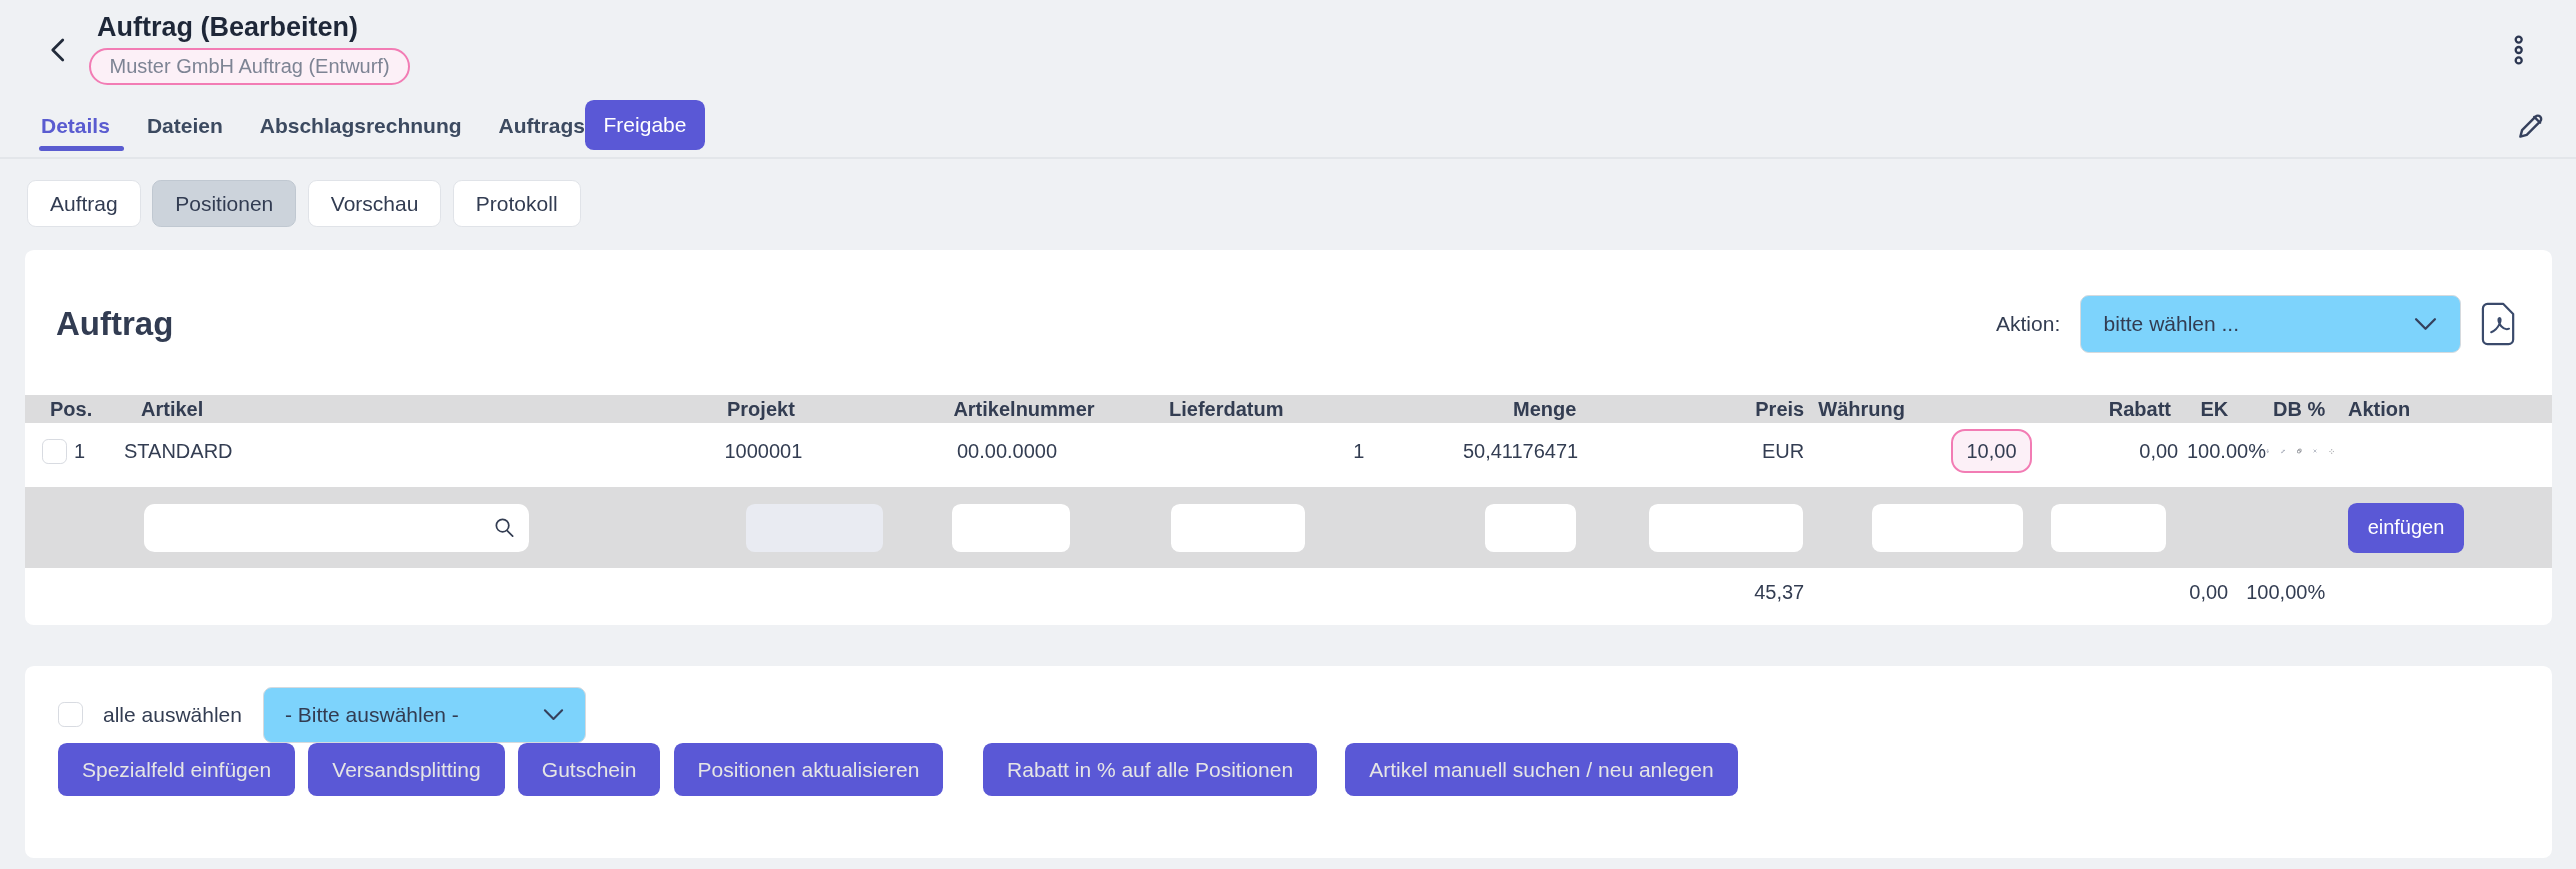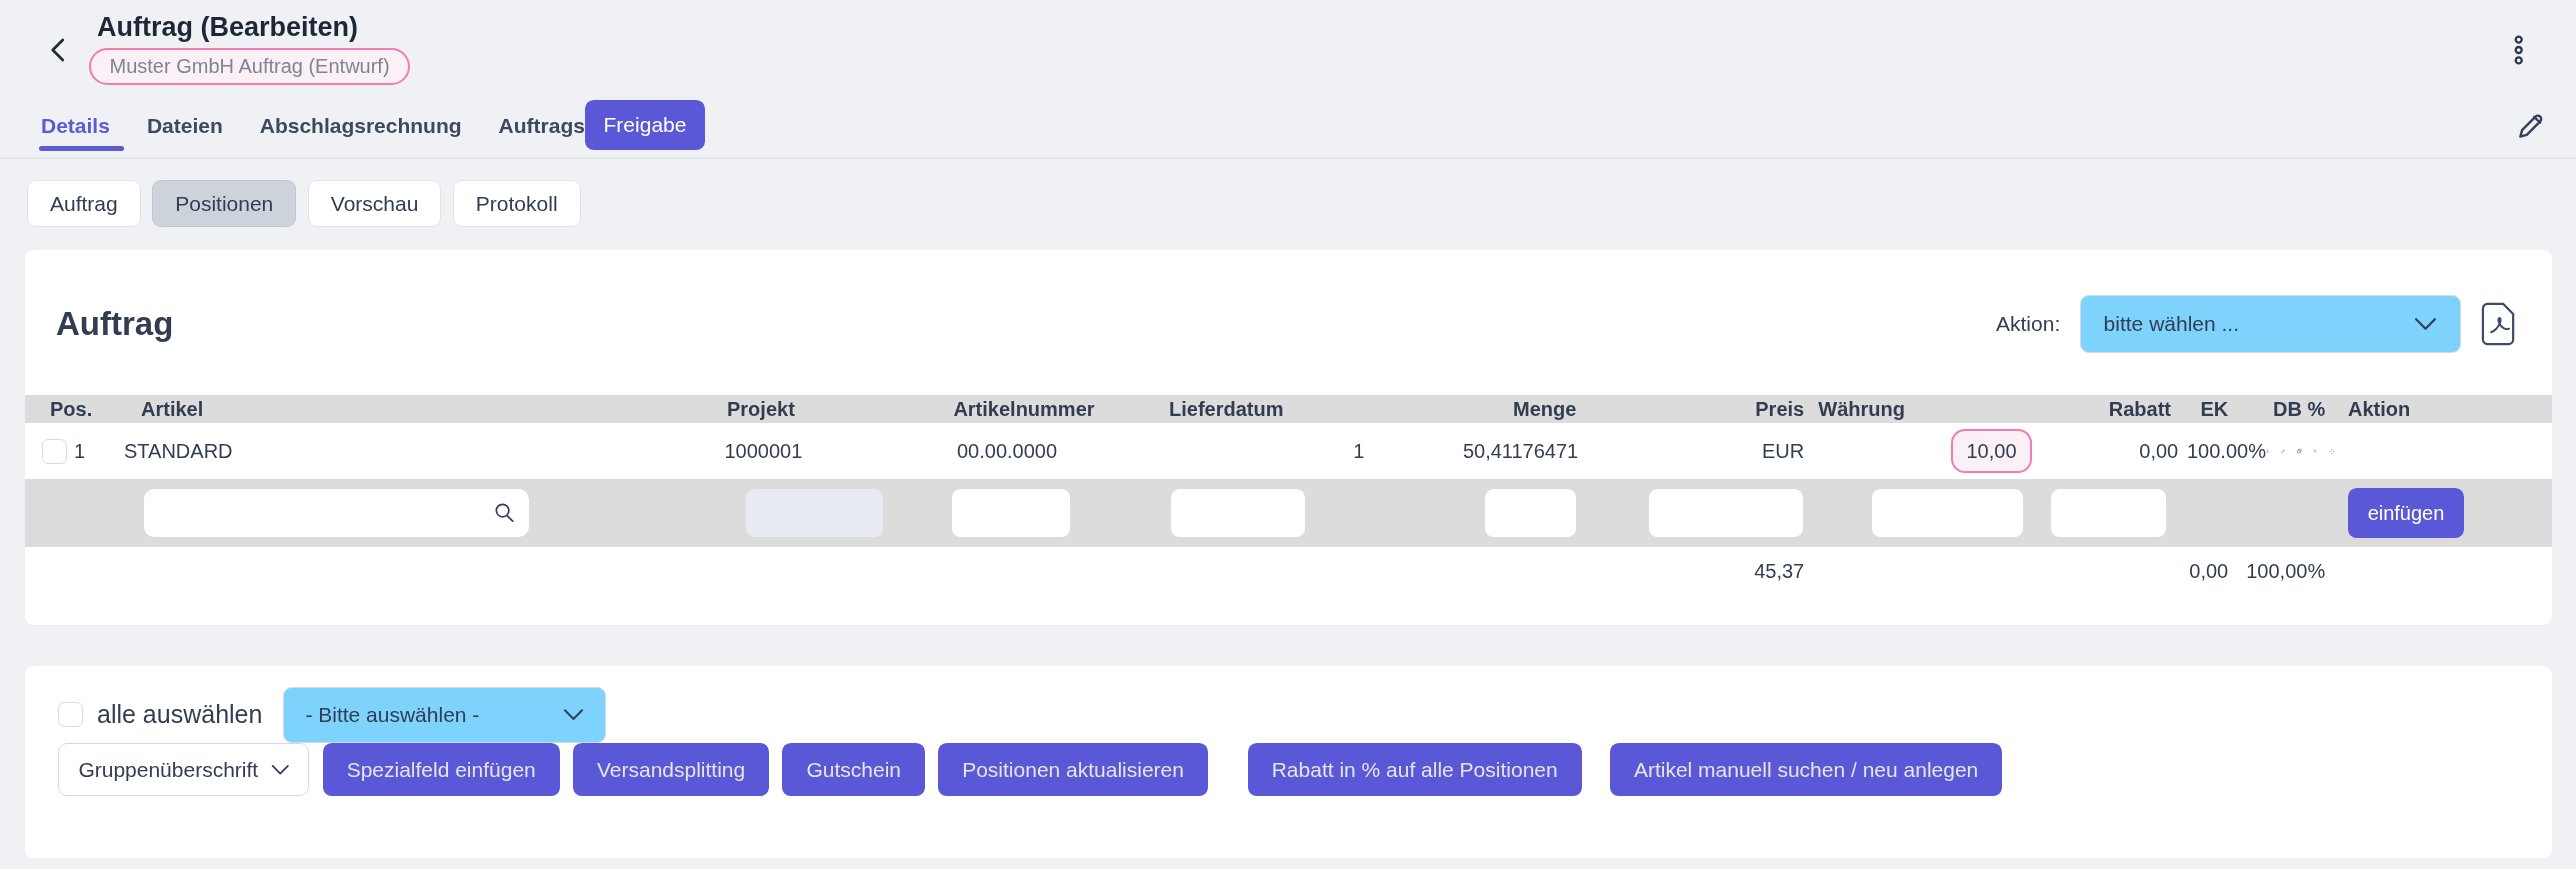--- a/index.html
+++ b/index.html
@@ -76,40 +76,40 @@
   .trow1{height:56px;}
   .checkbox{width:25px;height:25px;margin-left:17px;border:1.8px solid #d8dbe1;border-radius:6.2px;
         background:#fff;cursor:pointer}
   .pill-artikel{display:inline-flex;align-items:center;height:41px;padding:0 19.4px;
         border:2.6px solid var(--pink);border-radius:21px;background:var(--pink-bg);}
   .pill-rabatt{display:inline-flex;align-items:center;justify-content:center;width:81px;height:44px;
         border:2.6px solid var(--pink);border-radius:14px;background:var(--pink-bg);}
   .action-icons{display:flex;align-items:center;gap:11.5px;padding-left:14px;}
   .aicon{cursor:pointer}
 
-  .input-row{height:68px;background:var(--gray-band);}
+  .input-row{height:81px;background:var(--gray-band);margin-top:8px;}
   .f{height:48px;background:#fff;border-radius:8.8px;}
   .f-search{position:relative;width:385px;margin-left:42px;border-radius:10.6px;}
   .f-search svg{position:absolute;right:13.2px;top:12.4px}
   .f-proj{width:137px;margin-left:41px;background:#e9ebf2;}
   .f-artnr{width:118px;margin-left:17.6px;}
   .f-lief{width:134px;margin-left:25px;}
   .f-menge{width:91px;margin-right:10.6px;}
   .f-preis{width:154px;margin-right:9.7px;}
   .f-waehr{width:151px;margin-right:8.8px;}
   .f-rab{width:115px;margin-right:21px;}
   .insert-btn{width:116px;height:50px;margin-left:14px;background:var(--accent);color:#fff;
         border:none;border-radius:8.8px;font-size:20px;font-family:inherit;cursor:pointer}
 
   .sum-row{height:49px;}
 
   
   .row-a{display:flex;align-items:center;padding:20px 0 0 33px;height:77px;}
   .row-a .checkbox{margin-left:0;}
-  .select-all-label{margin-left:14px;margin-right:21px;font-size:25px;}
+  .select-all-label{margin-left:20px;margin-right:21px;font-size:21px;}
   .group-select{width:323px;height:56px;padding:0 21px;}
   .row-b{display:flex;align-items:center;padding-left:33px;gap:13.2px;}
   .btn{height:53px;display:inline-flex;align-items:center;border-radius:8.8px;font-size:21px;
        cursor:pointer;white-space:nowrap}
   .btn-outline{background:#fff;border:1.8px solid #d6d9de;color:#323c52;padding:0 19.4px;gap:12.4px;}
   .btn-primary{background:var(--accent);color:#e5e5e5;padding:0 24px;border:none}
   .gap-lg{margin-left:26.5px}
   .gap-md{margin-left:15px}
 </style>
 </head>
@@ -298,26 +298,20 @@
       <div class="checkbox"></div>
       <span class="select-all-label">alle auswählen</span>
       <div class="select group-select">
         <span>- Bitte auswählen -</span>
         <svg width="21" height="13.2" viewBox="0 0 22 13">
           <path d="M2 2 l9 9 9-9" fill="none" stroke="#35405c" stroke-width="2.2" stroke-linecap="round" stroke-linejoin="round"></path>
         </svg>
       </div>
     </div>
     <div class="row-b">
-      <div class="btn btn-outline">
-        <span>Gruppenüberschrift</span>
-        <svg width="18.5" height="11.5" viewBox="0 0 22 13">
-          <path d="M2 2 l9 9 9-9" fill="none" stroke="#35405c" stroke-width="2.2" stroke-linecap="round" stroke-linejoin="round"></path>
-        </svg>
-      </div>
       <div class="btn btn-primary">Spezialfeld einfügen</div>
       <div class="btn btn-primary">Versandsplitting</div>
       <div class="btn btn-primary">Gutschein</div>
       <div class="btn btn-primary">Positionen aktualisieren</div>
       <div class="btn btn-primary gap-lg">Rabatt in % auf alle Positionen</div>
       <div class="btn btn-primary gap-md">Artikel manuell suchen / neu anlegen</div>
     </div>
   </div>
 
 </div>

